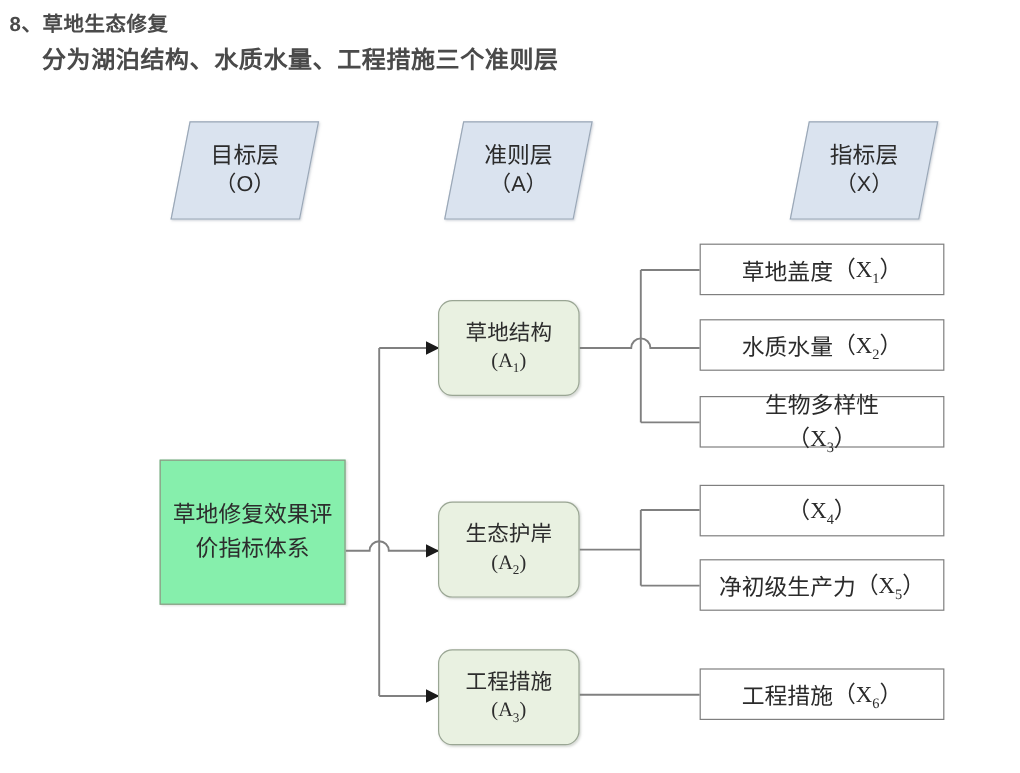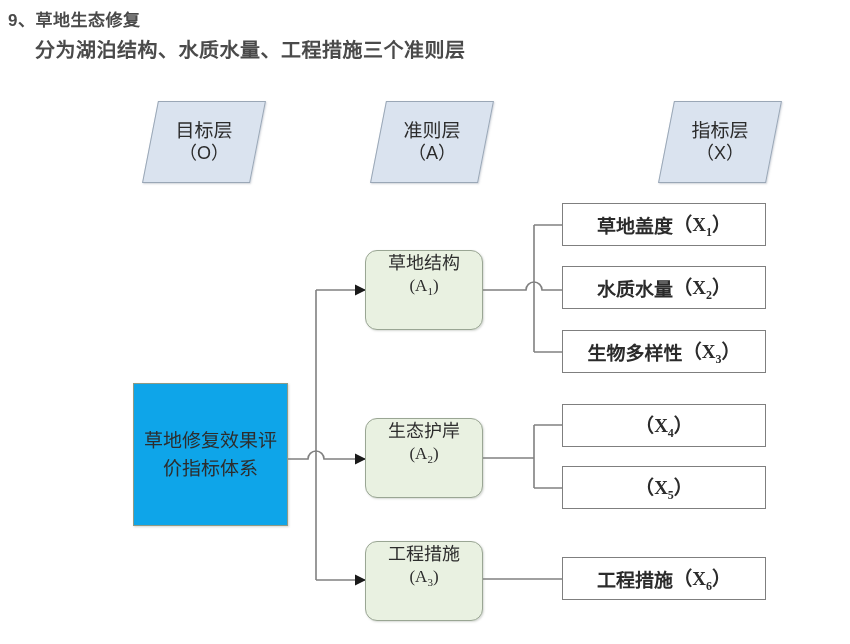--- a/index.html
+++ b/index.html
@@ -85,22 +85,22 @@
   #head-o { left: 150px; top: 101px; }
   #head-a { left: 378px; top: 101px; }
   #head-x { left: 666px; top: 101px; }
 
   
   #goal-box {
     position: absolute;
     left: 133px;
     top: 383px;
     width: 155px;
-    height: 143px;
-    background: #0ea5e9;
+    height: 121px;
+    background: #86efac;
     border: 1px solid #8e9a85;
     box-sizing: border-box;
     display: flex;
     align-items: center;
     justify-content: center;
     text-align: center;
     font-size: 19px;
     line-height: 1.45;
     color: #2d2d2d;
     font-family: "Liberation Serif", "DejaVu Serif", serif;
@@ -113,64 +113,64 @@
     position: absolute;
     width: 118px;
     height: 80px;
     background: #e9f1e1;
     border: 1px solid #9aa694;
     border-radius: 12px;
     box-sizing: border-box;
     display: flex;
     flex-direction: column;
     align-items: center;
+    justify-content: center;
     font-size: 18px;
     line-height: 1.35;
     color: #2d2d2d;
     font-family: "Liberation Serif", "DejaVu Serif", serif;
     box-shadow: 1px 1px 2px rgba(120,130,115,0.3);
   }
   #crit-a1 { left: 365px; top: 250px; }
   #crit-a2 { left: 365px; top: 418px; }
   #crit-a3 { left: 365px; top: 541px; }
   .criteria-box .code { font-size: 17px; }
   .criteria-box .code sub { font-size: 11px; }
 
   
   .indicator-box {
     position: absolute;
-    left: 562px;
+    left: 583px;
     width: 204px;
     height: 43px;
     background: #ffffff;
     border: 1px solid #7f7f7f;
     box-sizing: border-box;
     display: flex;
     align-items: center;
     justify-content: center;
     font-size: 19px;
     color: #2b2b2b;
     font-family: "Liberation Serif", "DejaVu Serif", serif;
     white-space: nowrap;
-    font-weight: bold;
   }
   .indicator-box sub { font-size: 12px; }
 
   #ind-x1 { top: 203px; }
   #ind-x2 { top: 266px; }
-  #ind-x3 { top: 330px; }
+  #ind-x3 { top: 330px; flex-direction: column; }
   #ind-x4 { top: 404px; }
   #ind-x5 { top: 466px; }
   #ind-x6 { top: 557px; }
 </style>
 </head>
 <body>
 
 <div id="heading">
-  <div class="line line1">9、草地生态修复</div>
+  <div class="line line1">8、草地生态修复</div>
   <div class="line line2">分为湖泊结构、水质水量、工程措施三个准则层</div>
 </div>
 
 <svg id="wires" viewBox="0 0 850 644" width="850" height="644" xmlns="http://www.w3.org/2000/svg">
   <defs>
     <marker id="arrow" viewBox="0 0 10 10" refX="9" refY="5" markerWidth="7" markerHeight="7" orient="auto-start-reverse">
       <path d="M 0 0 L 10 5 L 0 10 z" fill="#1a1a1a"></path>
     </marker>
   </defs>
 
@@ -244,18 +244,19 @@
     <span>（<span>X</span><sub>2</sub>）</span>
 </div>
 <div class="indicator-box" id="ind-x3">
   <span>生物多样性</span>
     <span>（<span>X</span><sub>3</sub>）</span>
 </div>
 <div class="indicator-box" id="ind-x4">
     <span>（<span>X</span><sub>4</sub>）</span>
 </div>
 <div class="indicator-box" id="ind-x5">
+  <span>净初级生产力</span>
     <span>（<span>X</span><sub>5</sub>）</span>
 </div>
 <div class="indicator-box" id="ind-x6">
   <span>工程措施</span>
     <span>（<span>X</span><sub>6</sub>）</span>
 </div>
 
 </body></html>

